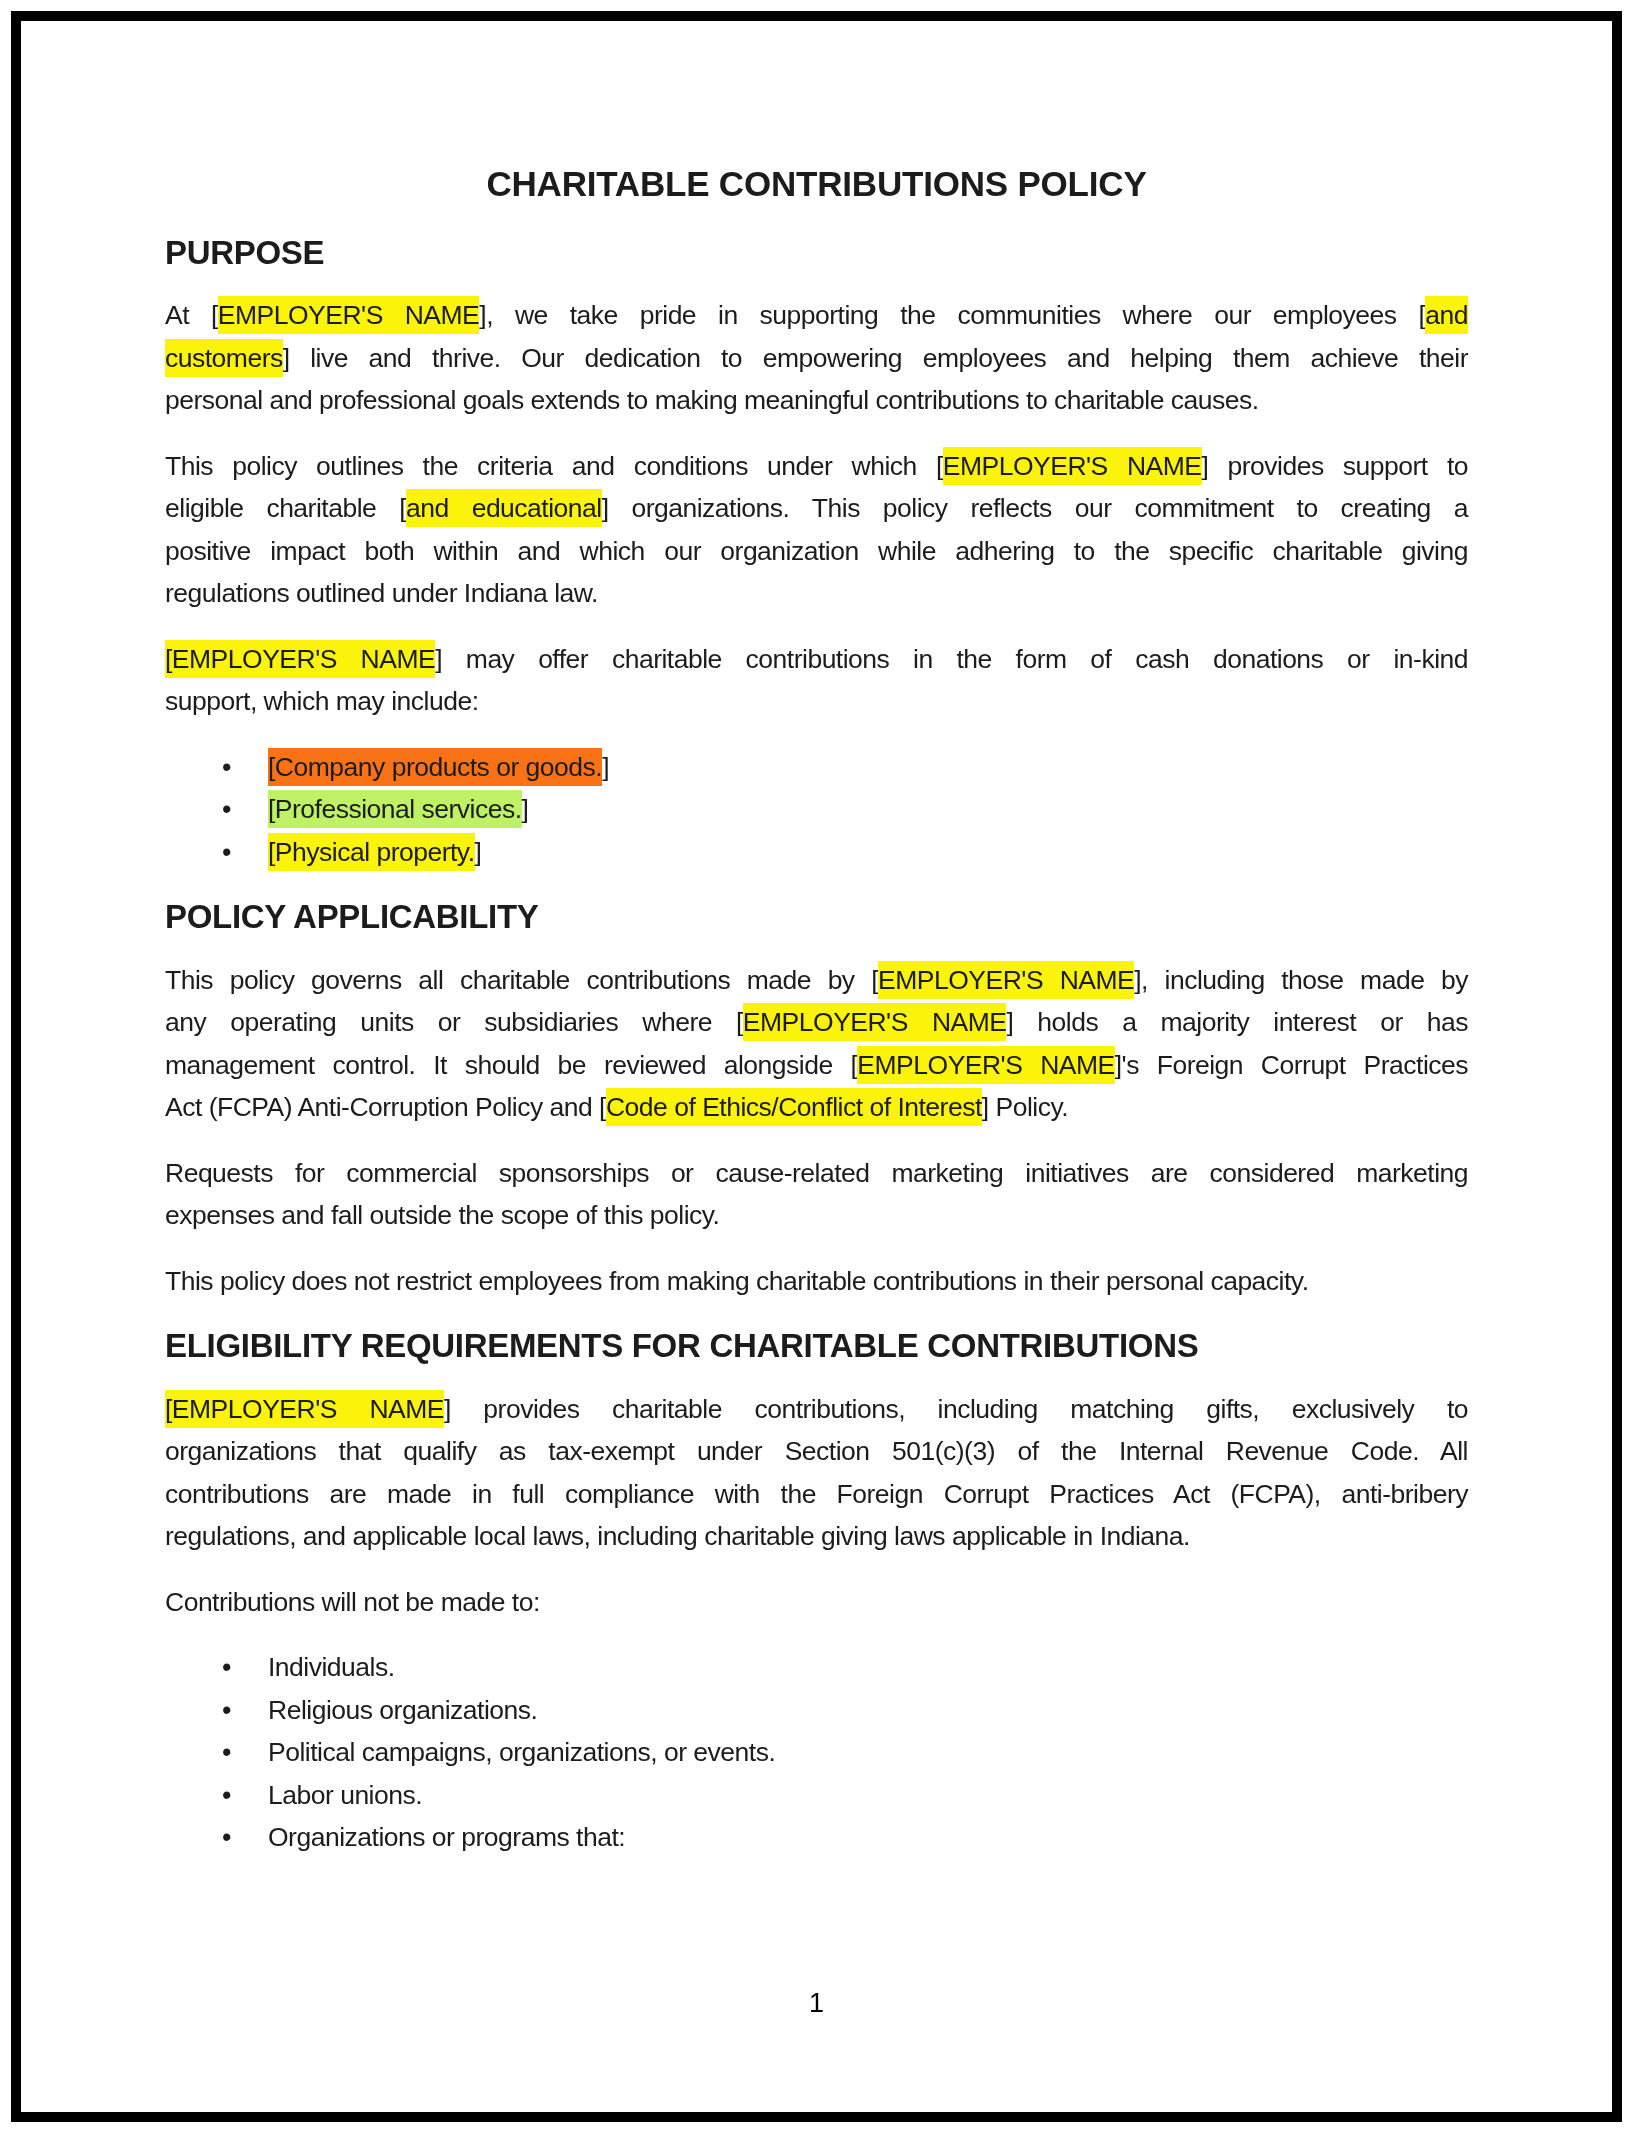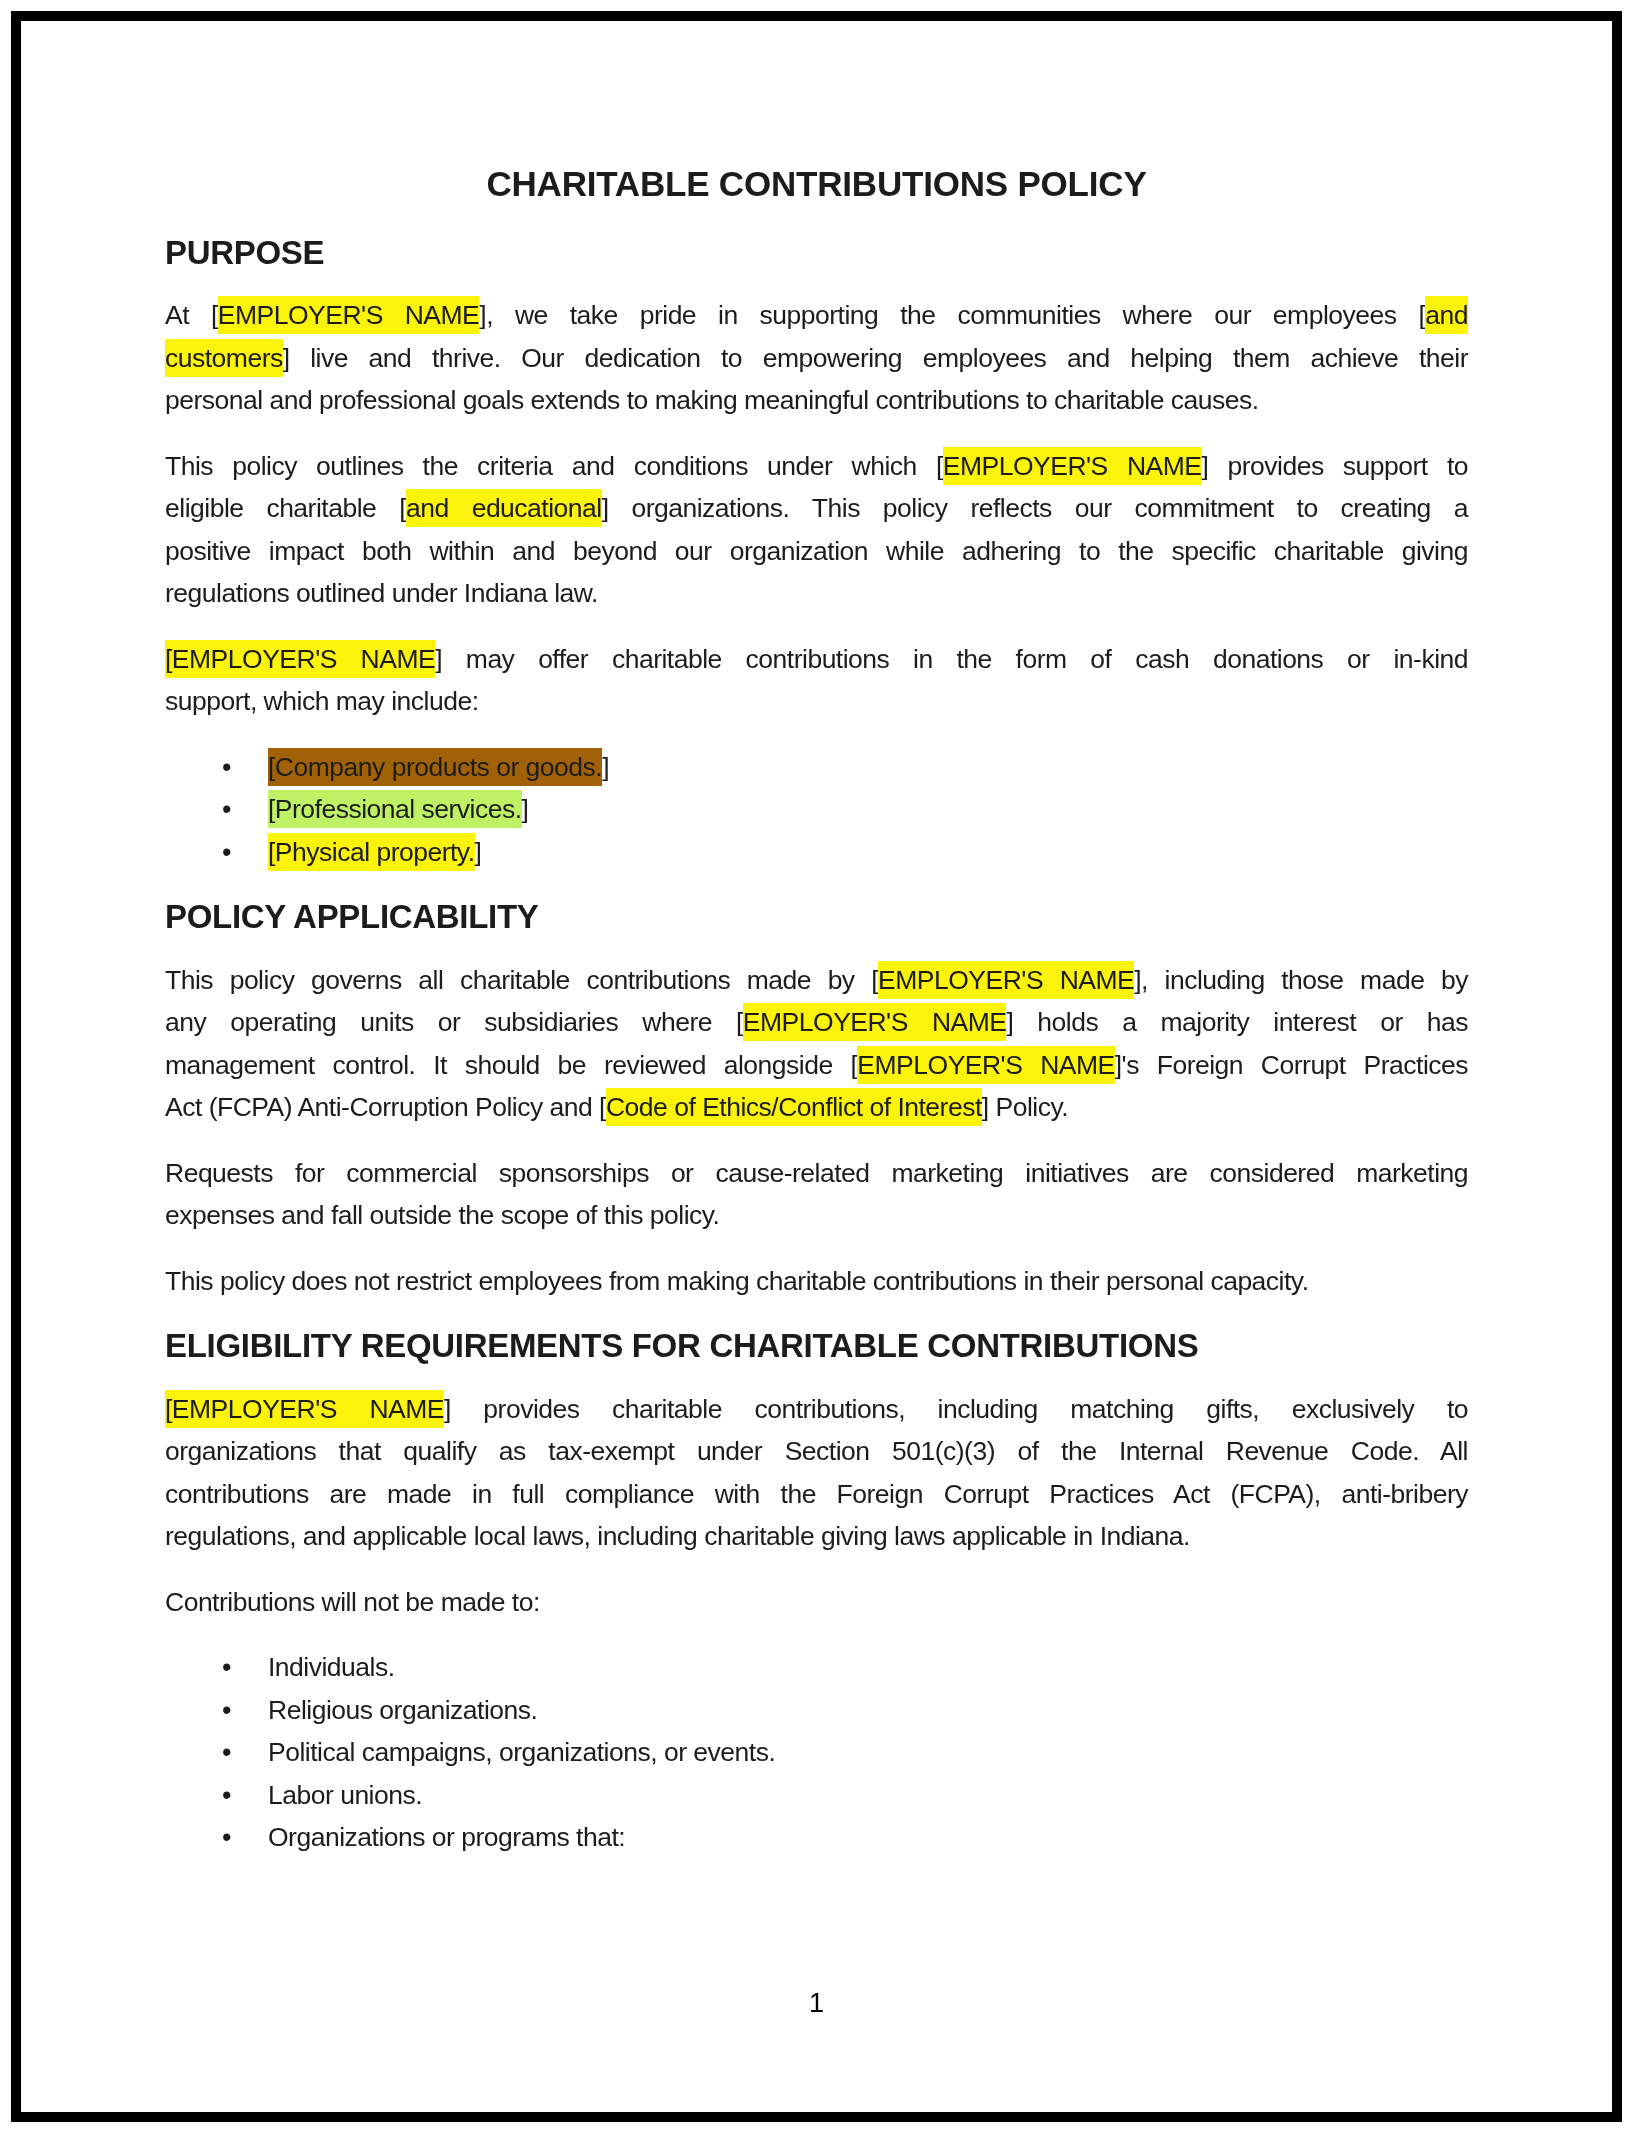--- a/index.html
+++ b/index.html
@@ -53,29 +53,29 @@
       <div class="doc-title">CHARITABLE CONTRIBUTIONS POLICY</div>
       <div class="doc-heading">PURPOSE</div>
       <div class="para">
         <div class="line jl"><span>At [</span><span class="hl" style="background-color: rgb(251, 243, 10);">EMPLOYER'S NAME</span><span>], we take pride in supporting the communities where our employees [</span><span class="hl" style="background-color: rgb(251, 243, 10);">and</span></div>
         <div class="line jl"><span class="hl" style="background-color: rgb(251, 243, 10);">customers</span><span>] live and thrive. Our dedication to empowering employees and helping them achieve their</span></div>
         <div class="line"><span>personal and professional goals extends to making meaningful contributions to charitable causes.</span></div>
       </div>
       <div class="para">
         <div class="line jl"><span>This policy outlines the criteria and conditions under which [</span><span class="hl" style="background-color: rgb(251, 243, 10);">EMPLOYER'S NAME</span><span>] provides support to</span></div>
         <div class="line jl"><span>eligible charitable [</span><span class="hl" style="background-color: rgb(251, 243, 10);">and educational</span><span>] organizations. This policy reflects our commitment to creating a</span></div>
-        <div class="line jl"><span>positive impact both within and beyond our organization while adhering to the specific charitable giving</span></div>
+        <div class="line jl"><span>positive impact both within and which our organization while adhering to the specific charitable giving</span></div>
         <div class="line"><span>regulations outlined under Indiana law.</span></div>
       </div>
       <div class="para">
         <div class="line jl"><span class="hl" style="background-color: rgb(251, 243, 10);">[EMPLOYER'S NAME</span><span>] may offer charitable contributions in the form of cash donations or in-kind</span></div>
         <div class="line"><span>support, which may include:</span></div>
       </div>
       <ul class="blist">
-        <li><span class="hl" style="background-color: #a16207;">[Company products or goods.</span><span>]</span></li>
+        <li><span class="hl" style="background-color: #f97316;">[Company products or goods.</span><span>]</span></li>
         <li><span class="hl" style="background-color: #bef264;">[Professional services.</span><span>]</span></li>
         <li><span class="hl" style="background-color: rgb(251, 243, 10);">[Physical property.</span><span>]</span></li>
       </ul>
       <div class="doc-heading">POLICY APPLICABILITY</div>
       <div class="para">
         <div class="line jl"><span>This policy governs all charitable contributions made by [</span><span class="hl" style="background-color: rgb(251, 243, 10);">EMPLOYER'S NAME</span><span>], including those made by</span></div>
         <div class="line jl"><span>any operating units or subsidiaries where [</span><span class="hl" style="background-color: rgb(251, 243, 10);">EMPLOYER'S NAME</span><span>] holds a majority interest or has</span></div>
         <div class="line jl"><span>management control. It should be reviewed alongside [</span><span class="hl" style="background-color: rgb(251, 243, 10);">EMPLOYER'S NAME</span><span>]'s Foreign Corrupt Practices</span></div>
         <div class="line"><span>Act (FCPA) Anti-Corruption Policy and [</span><span class="hl" style="background-color: rgb(251, 243, 10);">Code of Ethics/Conflict of Interest</span><span>] Policy.</span></div>
       </div>

